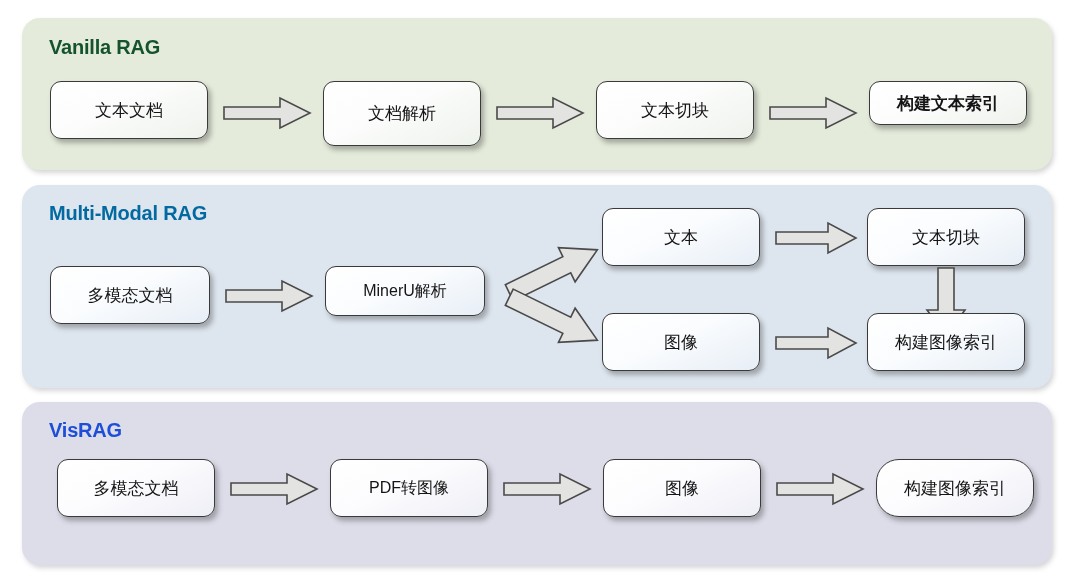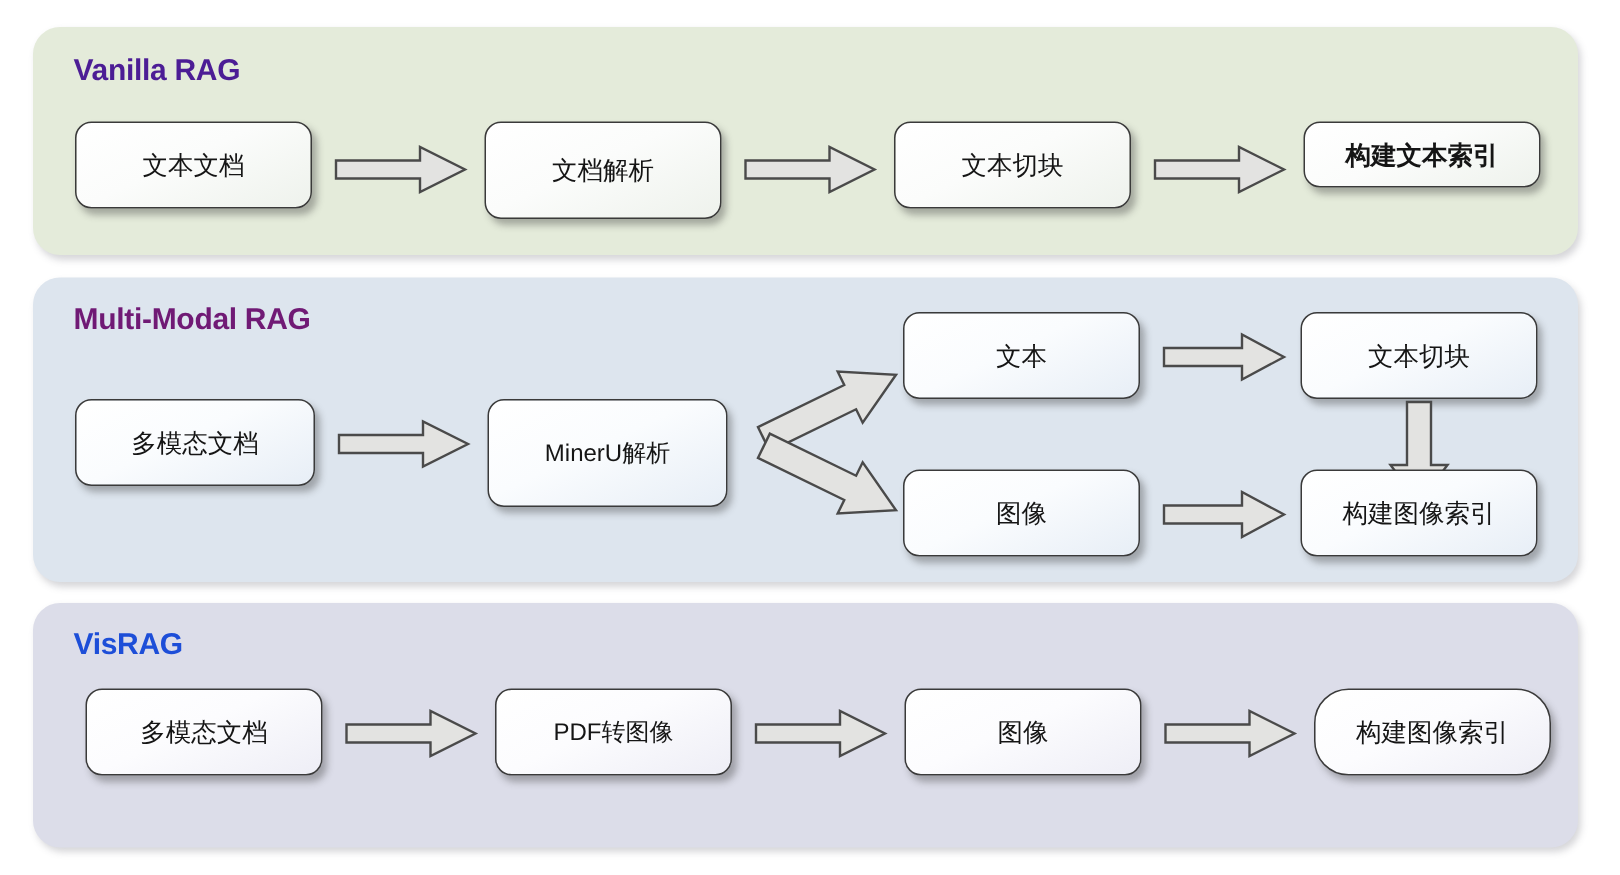--- a/index.html
+++ b/index.html
@@ -35,28 +35,28 @@
     font-size: 20px;
     letter-spacing: -0.2px;
     white-space: nowrap;
   }
 
   #panel-vanilla {
     left: 22px; top: 18px;
     width: 1110px; height: 152px;
     background: #e4ebda;
   }
-  #panel-vanilla .panel-title { left: 27px; top: 18px; color: #4c1d95; }
+  #panel-vanilla .panel-title { left: 27px; top: 18px; color: #14532d; }
 
   #panel-mm {
     left: 22px; top: 185px;
     width: 1110px; height: 203px;
     background: #dde5ee;
   }
-  #panel-mm .panel-title { left: 27px; top: 17px; color: #701a75; }
+  #panel-mm .panel-title { left: 27px; top: 17px; color: #0369a1; }
 
   #panel-vis {
     left: 22px; top: 402px;
     width: 1030px; height: 163px;
     background: #dcdde9;
   }
   #panel-vis .panel-title { left: 27px; top: 17px; color: #1d4ed8; }
 
   
   #panel-vanilla, #panel-mm { width: 1030px; }
@@ -150,21 +150,21 @@
     <div class="node blue" style="left:28px; top:81px; width:160px; height:58px;">
       <span class="label">多模态文档</span>
     </div>
 
     <div class="arrow" style="left:202px; top:94px; width:90px; height:34px;">
       <svg width="90" height="34" viewBox="0 0 90 34">
         <path class="body" d="M2,11 L58,11 L58,2 L88,17 L58,32 L58,23 L2,23 Z"></path>
       </svg>
     </div>
 
-    <div class="node blue latin" style="left:303px; top:81px; width:160px; height:72px;">
+    <div class="node blue latin" style="left:303px; top:81px; width:160px; height:50px;">
       <span class="label">MinerU解析</span>
     </div>
 
     <div class="arrow" style="left:474px; top:30px; width:120px; height:80px;">
       <svg width="120" height="80" viewBox="0 0 120 80">
         <g transform="rotate(-26 60 55)">
           <path class="body" d="M8,46 L72,46 L72,36 L106,55 L72,74 L72,64 L8,64 Z"></path>
         </g>
       </svg>
     </div>

